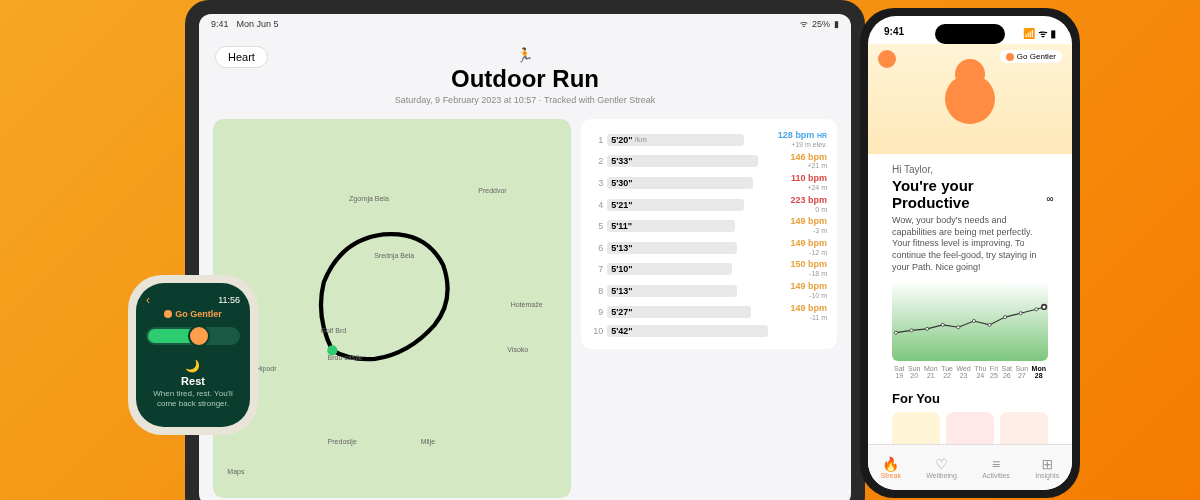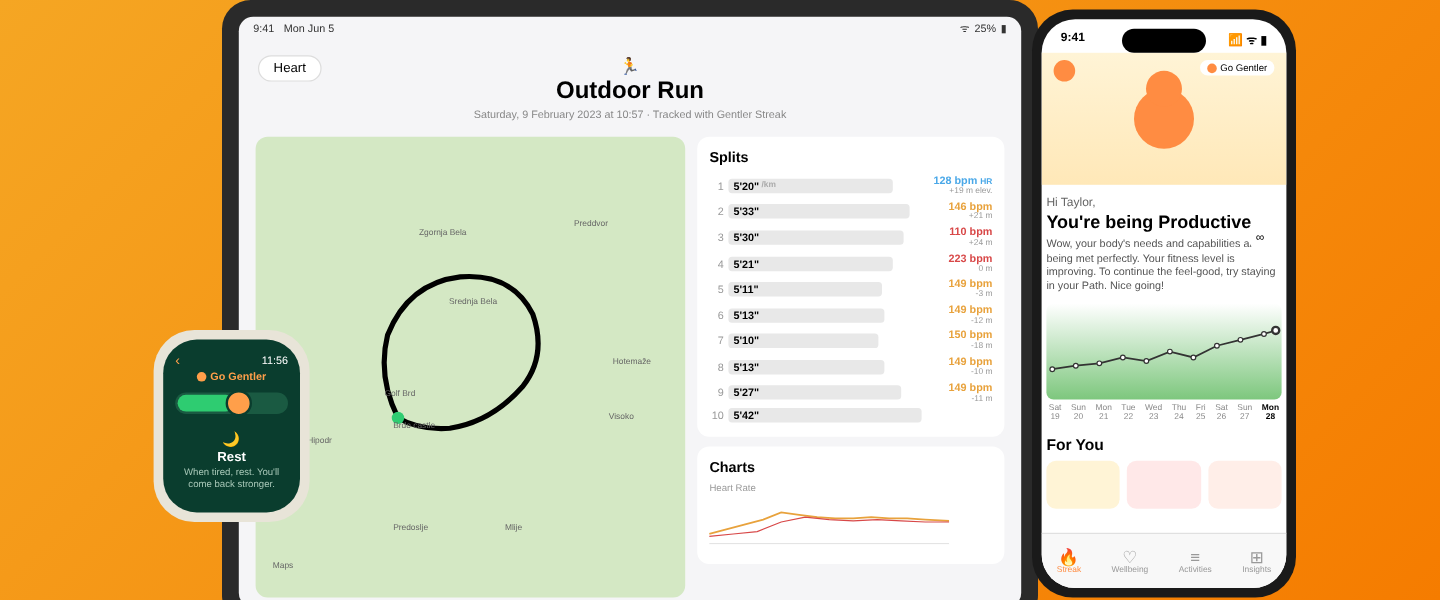--- a/index.html
+++ b/index.html
@@ -7,21 +7,21 @@
 
 
 .ipad { position: absolute; left: 185px; top: 0; width: 680px; height: 520px; background: #2a2a2a; border-radius: 24px; padding: 14px; }
 .ipad-screen { background: #f5f5f7; width: 100%; height: 100%; border-radius: 12px; overflow: hidden; display: flex; flex-direction: column; }
 .ipad-status { display: flex; justify-content: space-between; padding: 3px 12px; font-size: 9px; color: #333; }
 .ipad-status-left { display: flex; gap: 8px; align-items: center; }
 .ipad-status-right { display: flex; gap: 4px; align-items: center; }
 .close-btn { position: absolute; top: 46px; left: 30px; background: #fff; border: 1px solid #ddd; border-radius: 14px; padding: 4px 12px; font-size: 11px; cursor: pointer; }
 .ipad-header { text-align: center; padding: 14px 0 6px; }
 .ipad-header .icon { font-size: 14px; }
-.ipad-header h1 { font-size: 20px; font-weight: 700; margin-top: 2px; }
+.ipad-header h1 { font-size: 24px; font-weight: 700; margin-top: 2px; }
 .ipad-header .sub { font-size: 9px; color: #888; margin-top: 2px; }
 .ipad-body { display: flex; gap: 10px; padding: 8px 14px; flex: 1; }
 .map { flex: 1.4; background: #d4e8c4; border-radius: 10px; position: relative; overflow: hidden; }
 .map-label { position: absolute; font-size: 7px; color: #666; }
 .route { position: absolute; top: 25%; left: 20%; width: 55%; height: 45%; }
 .ipad-right { flex: 1; display: flex; flex-direction: column; gap: 8px; }
 .splits-card, .charts-card { background: #fff; border-radius: 10px; padding: 10px; }
 .splits-card h3, .charts-card h3 { font-size: 12px; font-weight: 600; margin-bottom: 6px; }
 .split-row { display: flex; align-items: center; font-size: 9px; padding: 2px 0; gap: 4px; }
 .split-num { width: 12px; color: #999; text-align: right; }
@@ -38,21 +38,21 @@
 .iphone-screen { background: #fff; width: 100%; height: 100%; border-radius: 28px; overflow: hidden; position: relative; }
 .dynamic-island { position: absolute; top: 8px; left: 50%; transform: translateX(-50%); width: 70px; height: 20px; background: #000; border-radius: 12px; z-index: 10; }
 .iphone-status { display: flex; justify-content: space-between; padding: 10px 16px 4px; font-size: 10px; font-weight: 600; }
 .iphone-hero { height: 110px; background: linear-gradient(180deg, #fff4d6 0%, #ffe8b8 100%); position: relative; display: flex; align-items: center; justify-content: center; }
 .avatar-badge { position: absolute; top: 6px; left: 10px; width: 18px; height: 18px; background: #ff8c42; border-radius: 50%; }
 .gentler-pill { position: absolute; top: 6px; right: 10px; background: #fff; border-radius: 10px; padding: 2px 6px; font-size: 8px; display: flex; align-items: center; gap: 3px; }
 .gentler-pill .dot { width: 8px; height: 8px; background: #ff8c42; border-radius: 50%; }
 .mascot { width: 70px; height: 80px; position: relative; }
 .mascot-body { width: 50px; height: 50px; background: #ff8c42; border-radius: 50%; position: absolute; top: 15px; left: 10px; }
 .mascot-head { width: 30px; height: 30px; background: #ff8c42; border-radius: 50%; position: absolute; top: 0; left: 20px; }
-.iphone-content { padding: 10px 4px; }
+.iphone-content { padding: 10px 24px; }
 .greeting { font-size: 10px; color: #666; }
 .headline { font-size: 15px; font-weight: 700; margin: 2px 0 4px; }
 .body-text { font-size: 9px; color: #555; line-height: 1.3; }
 .streak-chart { height: 80px; margin-top: 8px; background: linear-gradient(180deg, #fff 0%, #7dc77d 100%); border-radius: 6px; position: relative; }
 .streak-days { display: flex; justify-content: space-between; padding: 4px 2px; font-size: 7px; color: #888; }
 .streak-days div { text-align: center; }
 .streak-days .day { display: block; }
 .streak-days .num { display: block; }
 .streak-days .active { color: #000; font-weight: 700; }
 .for-you { font-size: 13px; font-weight: 700; margin-top: 8px; }
@@ -115,21 +115,20 @@
         <span class="map-label" style="top:60%;right:12%">Visoko</span>
         <span class="map-label" style="top:55%;left:30%">Golf Brd</span>
         <span class="map-label" style="top:62%;left:32%">Brdo castle</span>
         <span class="map-label" style="top:65%;left:12%">Hipodr</span>
         <span class="map-label" style="bottom:14%;left:32%">Predoslje</span>
         <span class="map-label" style="bottom:14%;left:58%">Mlije</span>
         <span class="map-label" style="bottom:6%;left:4%">Maps</span>
       </div>
       <div class="ipad-right">
         <div class="splits-card">
-          <h3>Splits</h3>
           <div id="splits-rows">
               <div class="split-row">
                 <span class="split-num">1</span>
     <div class="split-bar" style="width:58%">5'20"<span class="split-unit">/km</span></div>
     <div class="split-meta">
                   <div class="split-hr" style="color:#4aa8e8">128 bpm <span style="font-size:7px">HR</span></div>
                   <div class="split-elev">+19 m elev.</div>
                 </div>
               </div>
               <div class="split-row">
@@ -198,29 +197,20 @@
               </div>
               <div class="split-row">
                 <span class="split-num">10</span>
     <div class="split-bar" style="width:68%">5'42"</div>
     <div class="split-meta">
                   <div class="split-hr" style="color:"></div>
                   <div class="split-elev"></div>
                 </div>
               </div>
             </div>
-        </div>
-        <div class="charts-card">
-          <h3>Charts</h3>
-          <div class="hr-label">Heart Rate</div>
-          <svg class="hr-chart" viewBox="0 0 200 40">
-            <polyline points="0,30 15,26 30,22 45,18 60,12 75,14 90,16 105,17 120,17 135,16 150,17 165,17 180,18 200,19" fill="none" stroke="#e8a23c" stroke-width="1.5"></polyline>
-            <polyline points="0,32 20,30 40,28 60,20 80,16 100,18 120,19 140,18 160,19 180,20 200,20" fill="none" stroke="#d84848" stroke-width="1"></polyline>
-            <line x1="0" y1="38" x2="200" y2="38" stroke="#ccc" stroke-width="0.5"></line>
-          </svg>
         </div>
       </div>
     </div>
   </div>
 </div>
 
 <div class="iphone">
   <div class="iphone-screen">
     <div class="dynamic-island"></div>
     <div class="iphone-status">
@@ -235,21 +225,21 @@
       </div>
       <div class="mascot">
         <div class="mascot-body"></div>
         <div class="mascot-head"></div>
       </div>
     </div>
     <div class="iphone-content">
       <div style="display:flex;justify-content:space-between;align-items:flex-start">
         <div>
           <div class="greeting">Hi Taylor,</div>
-          <div class="headline">You're being Productive</div>
+          <div class="headline">You're your Productive</div>
         </div>
         <span class="settings-badge">∞</span>
       </div>
       <div class="body-text">Wow, your body's needs and capabilities are being met perfectly. Your fitness level is improving. To continue the feel-good, try staying in your Path. Nice going!</div>
       <div class="streak-chart">
         <svg viewBox="0 0 200 60" style="width:100%;height:100%">
           <polyline points="5,45 25,42 45,40 65,35 85,38 105,30 125,35 145,25 165,20 185,15 195,12" fill="none" stroke="#333" stroke-width="1.5"></polyline>
           <circle cx="5" cy="45" r="2" fill="#fff" stroke="#333"></circle>
             <circle cx="25" cy="42" r="2" fill="#fff" stroke="#333"></circle>
           <circle cx="45" cy="40" r="2" fill="#fff" stroke="#333"></circle>

